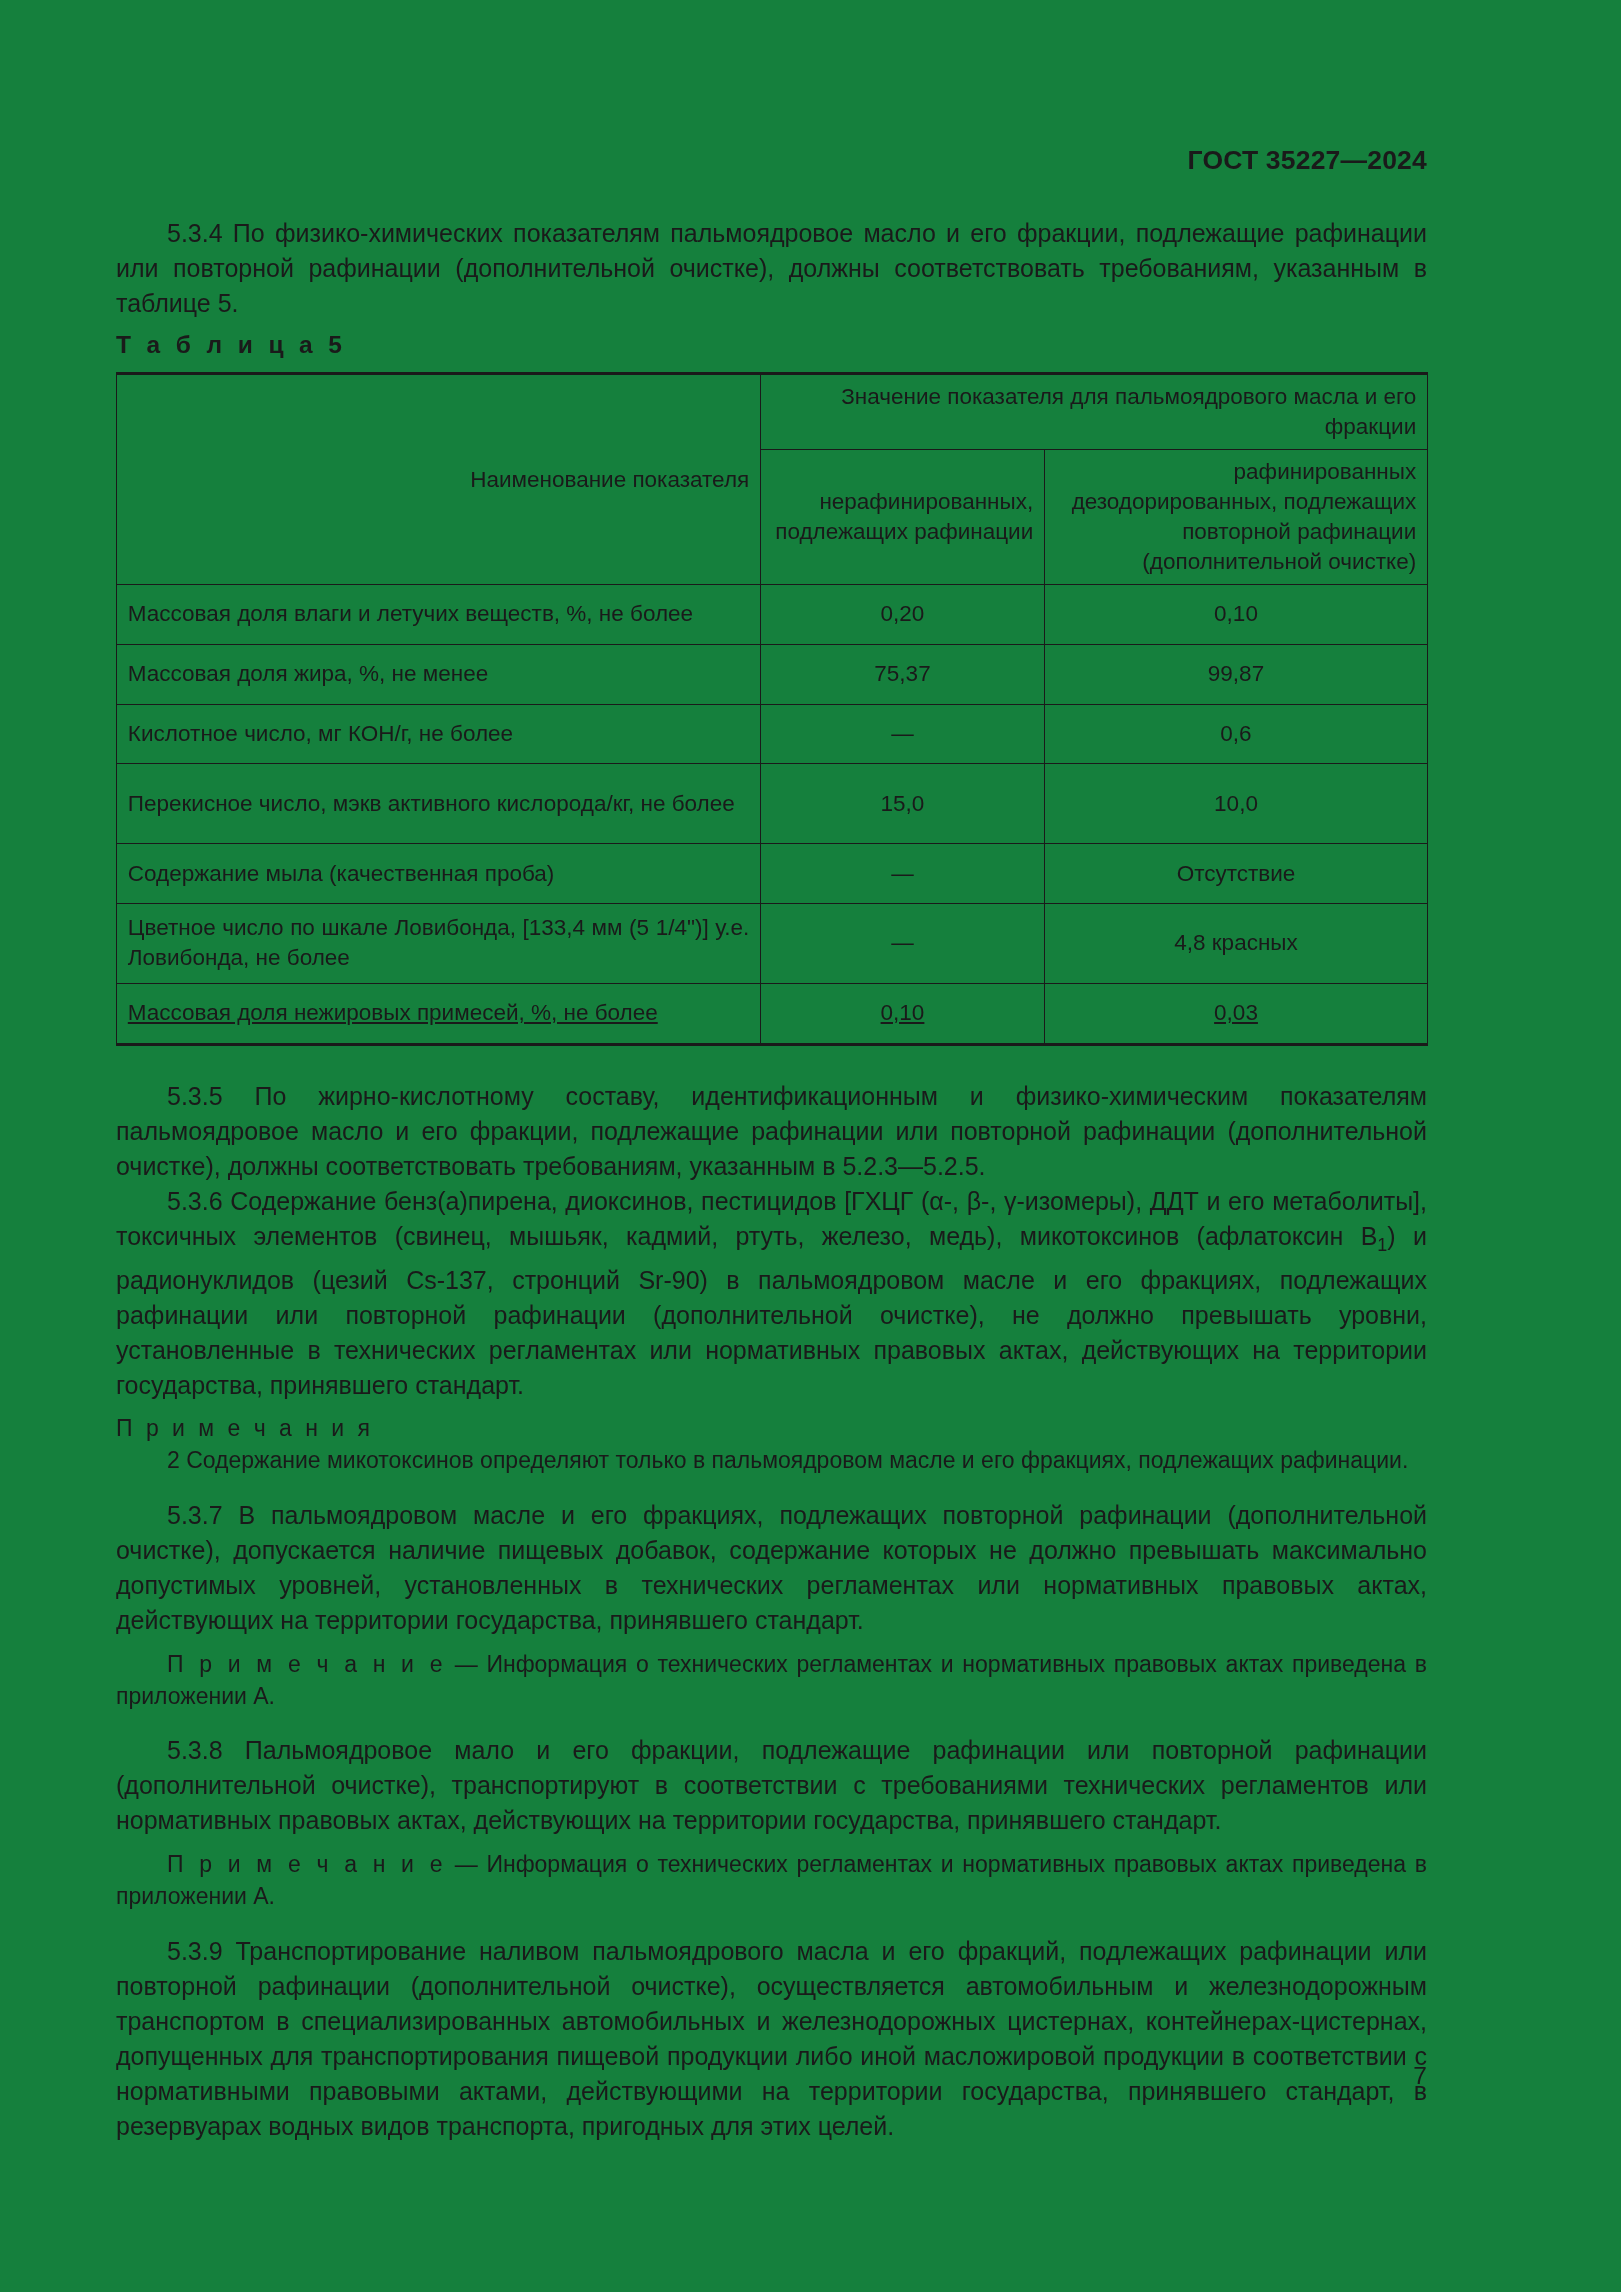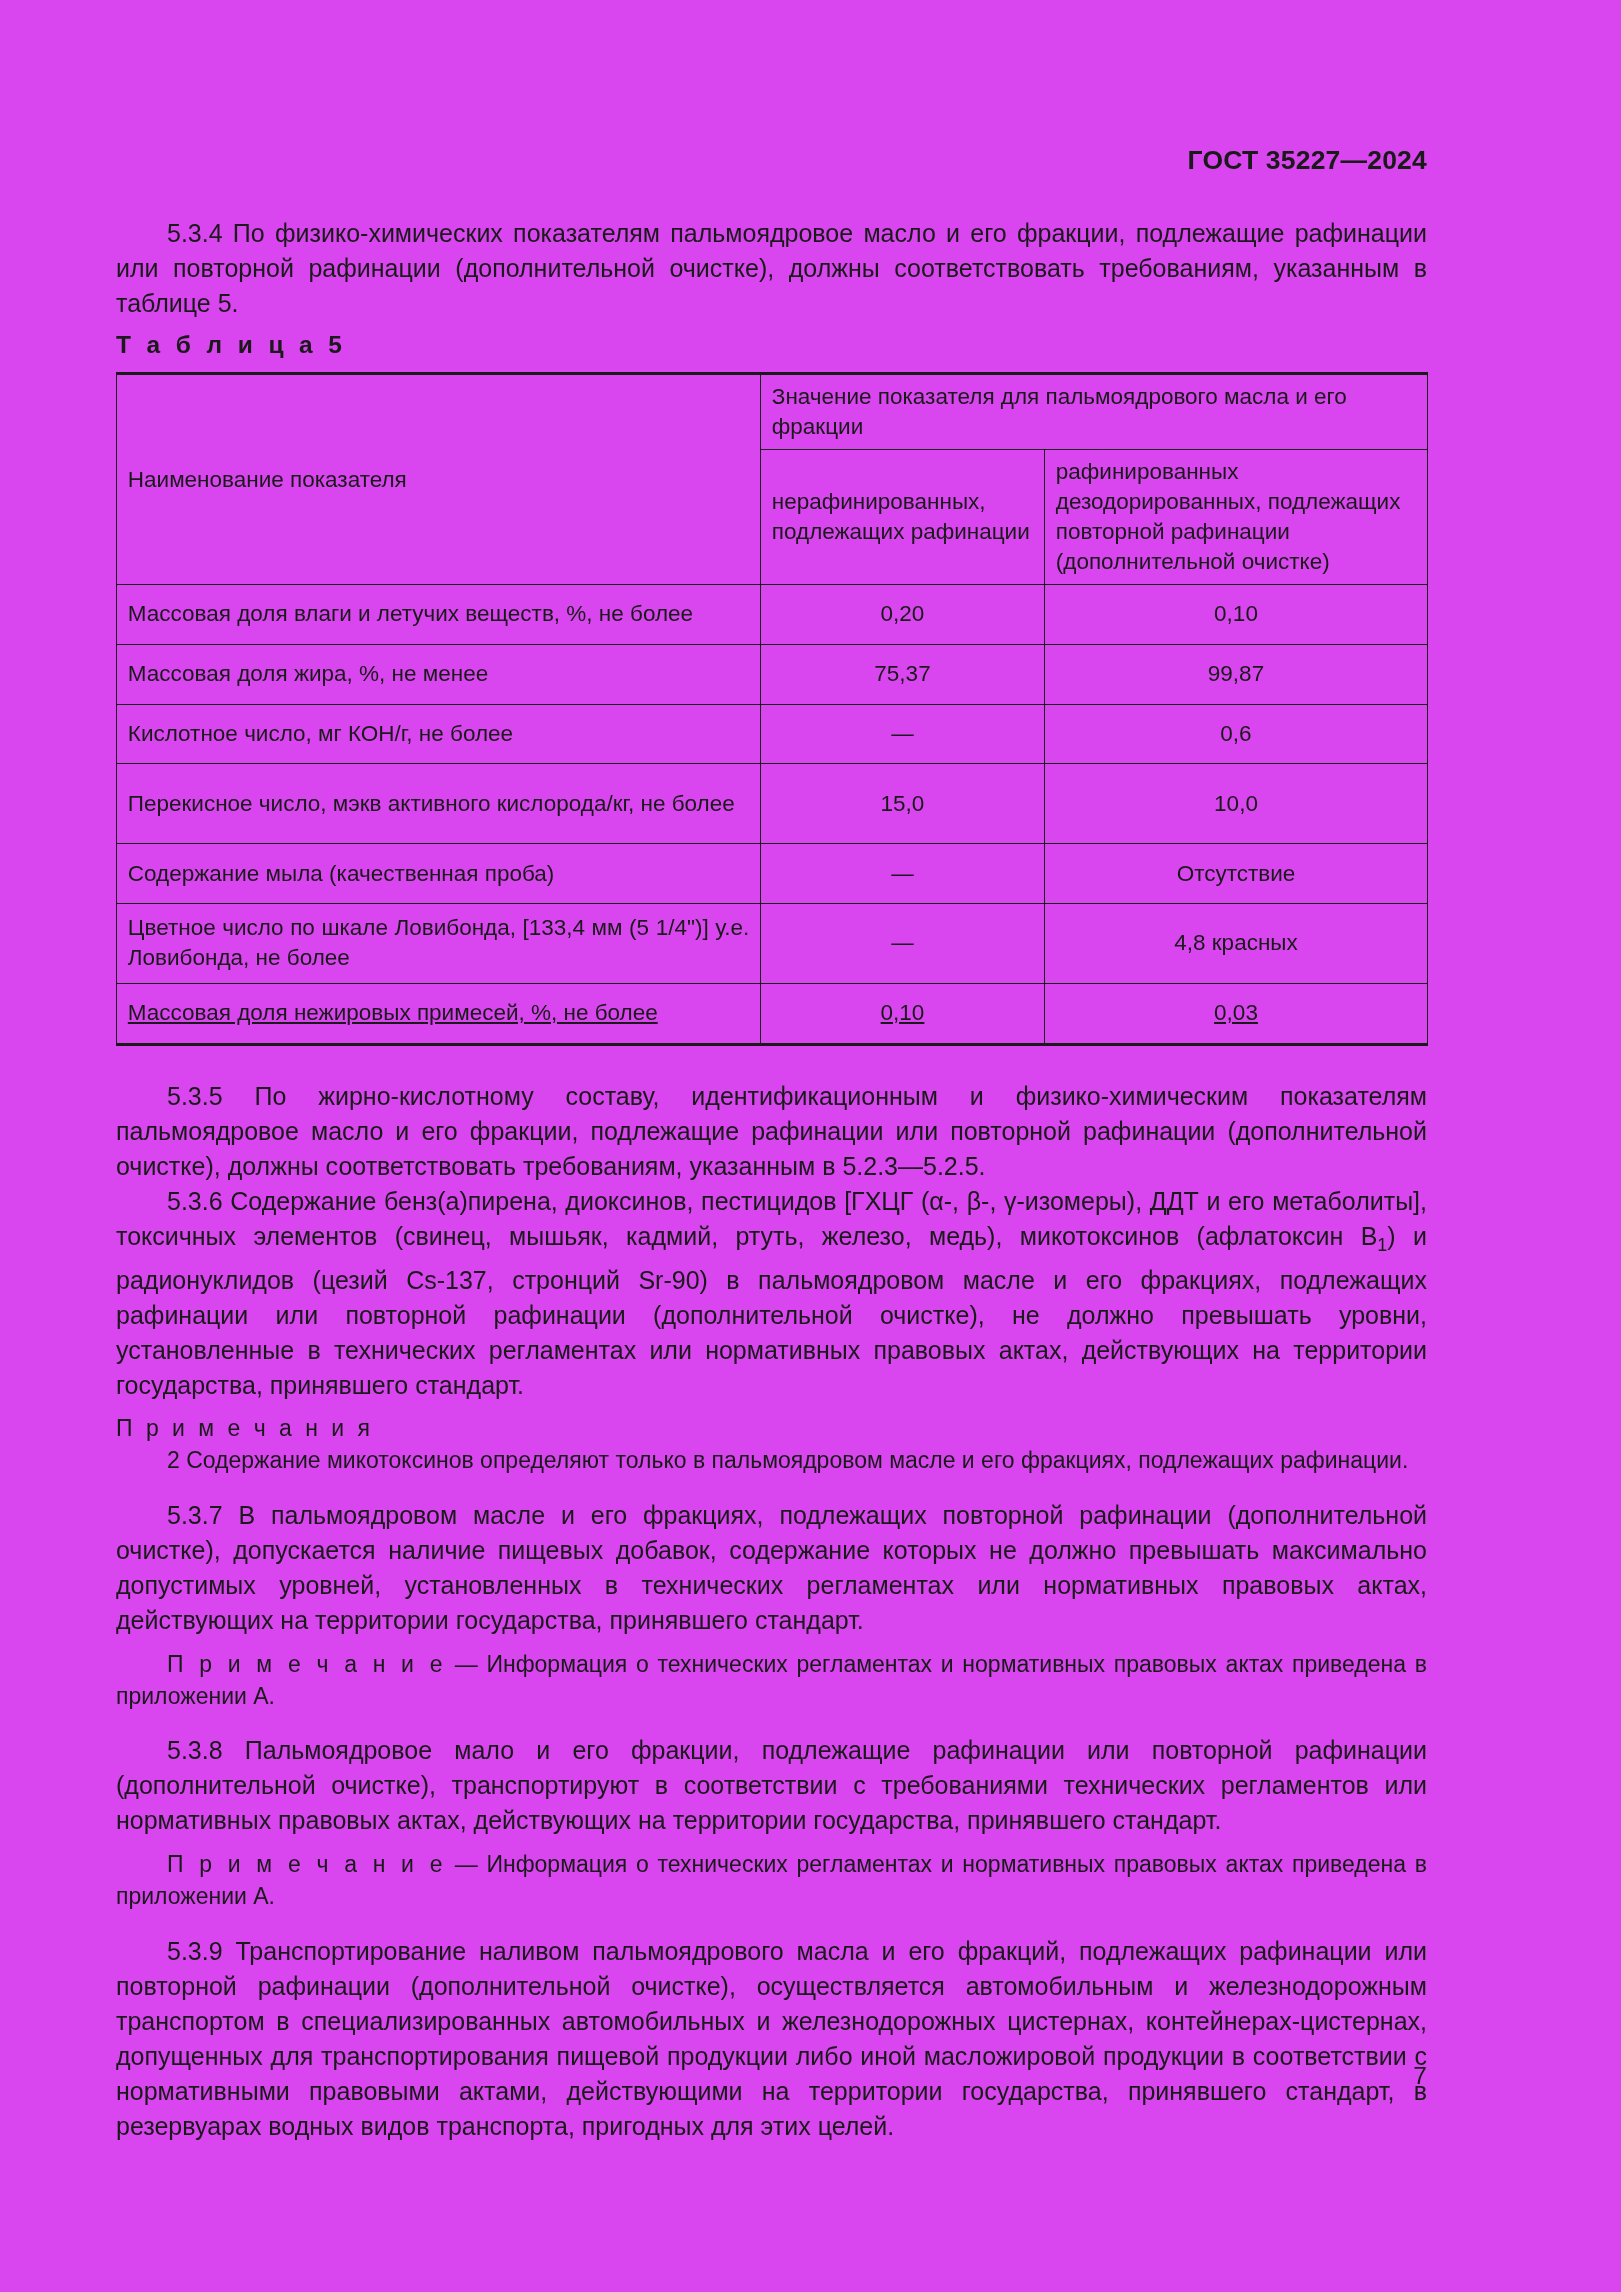--- a/index.html
+++ b/index.html
@@ -10,21 +10,21 @@
   }
   body {
     font-family: "Liberation Sans", sans-serif;
     color: #1a1a1a;
   }
   .page {
     position: relative;
     width: 1621px;
     height: 2293px;
     margin: 0 auto;
-    background: #d946ef;
+    background: #15803d;
     box-sizing: border-box;
     padding: 0;
     overflow: hidden;
   }
   .content {
     position: absolute;
     left: 116px;
     top: 0;
     width: 1311px;
   }
@@ -76,21 +76,21 @@
   table.gost col.c3 { width: 383px; }
 
   table.gost th,
   table.gost td {
     border: 1.5px solid #1a1a1a;
     padding: 6.9px 10.8px;
     vertical-align: middle;
     font-weight: normal;
   }
   table.gost thead th {
-    text-align: left;
+    text-align: right;
     margin-left: 24px;
   }
   table.gost .thick-top { border-top: 3.4px solid #1a1a1a; }
   table.gost .thick-bottom { border-bottom: 3.4px solid #1a1a1a; text-decoration: underline; }
 
   td.name {
     text-align: left;
     text-align-last: left;
   }
   td.name.justify {

